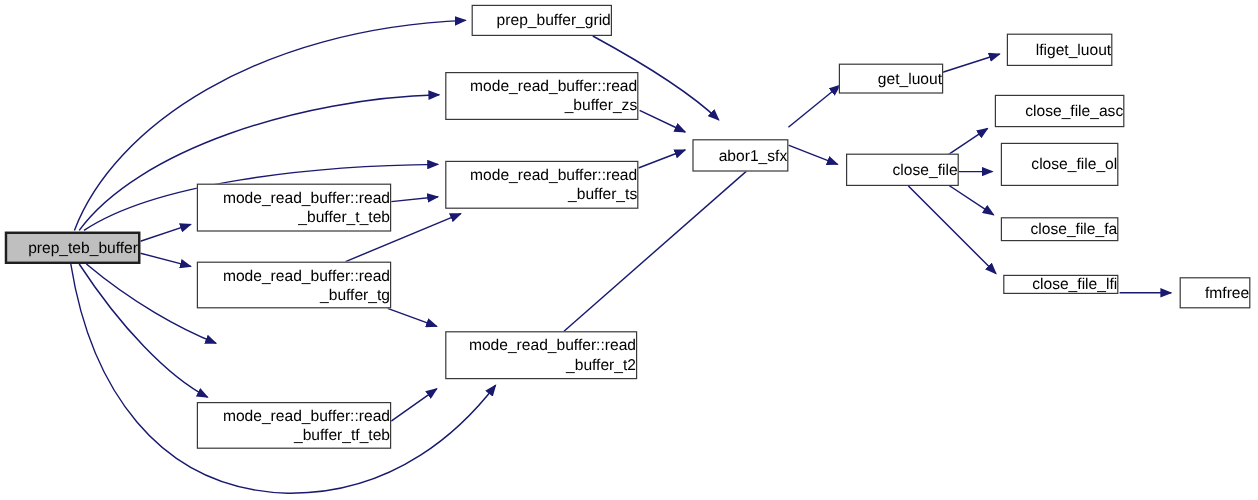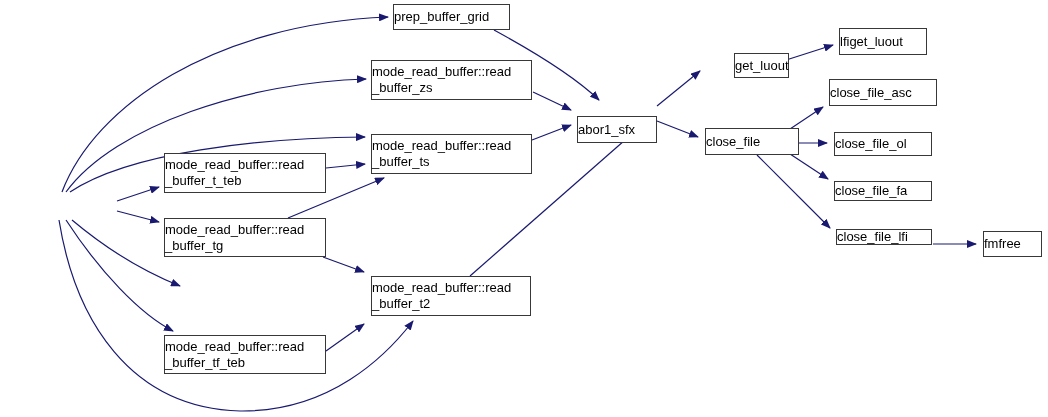--- a/index.html
+++ b/index.html
@@ -12,21 +12,21 @@
   }
   #edge-layer{position:absolute;left:0;top:0;z-index:1;}
   .node{
     position:absolute;
     z-index:2;
     box-sizing:border-box;
     background:#ffffff;
     border:1px solid #383838;
     display:flex;
     flex-direction:column;
-    align-items:flex-start;
+    align-items:flex-end;
     justify-content:center;
     font-size:13px;
     line-height:16px;
     color:#000000;
     white-space:nowrap;
     text-align:center;
     cursor:pointer;
   }
   .node.root{
     background:#bfbfbf;
@@ -70,20 +70,24 @@
     <path class="edge" marker-end="url(#arrow)" d="M 657,106 L 700,71"></path>
     <path class="edge" marker-end="url(#arrow)" d="M 657,121 L 698,137"></path>
     <path class="edge" marker-end="url(#arrow)" d="M 783,61 L 833,45"></path>
     <path class="edge" marker-end="url(#arrow)" d="M 784,133 L 823,107"></path>
     <path class="edge" marker-end="url(#arrow)" d="M 784,143 L 827,143"></path>
     <path class="edge" marker-end="url(#arrow)" d="M 784,150 L 828,179"></path>
     <path class="edge" marker-end="url(#arrow)" d="M 757,155 L 830,228"></path>
     <path class="edge" marker-end="url(#arrow)" d="M 933,244 L 976,244"></path>
   </svg>
 
+  <div class="node root" style="left:4px;top:193px;width:113px;height:27px">
+    <span class="l">prep_teb_buffer</span>
+
+  </div>
 
   <div class="node" style="left:393px;top:4px;width:117px;height:26px">
     <span class="l">prep_buffer_grid</span>
 
   </div>
 
   <div class="node" style="left:371px;top:60px;width:161px;height:40px">
     <span class="l">mode_read_buffer::read</span>
     <span class="l">_buffer_zs</span>
   </div>
@@ -112,41 +116,41 @@
   <div class="node" style="left:371px;top:276px;width:160px;height:40px">
     <span class="l">mode_read_buffer::read</span>
     <span class="l">_buffer_t2</span>
   </div>
 
   <div class="node" style="left:577px;top:116px;width:80px;height:27px">
     <span class="l">abor1_sfx</span>
 
   </div>
 
-  <div class="node" style="left:734px;top:53px;width:55px;height:25px">
+  <div class="node" style="left:699px;top:53px;width:87px;height:25px">
     <span class="l">get_luout</span>
 
   </div>
 
   <div class="node" style="left:705px;top:128px;width:94px;height:27px">
     <span class="l">close_file</span>
 
   </div>
 
   <div class="node" style="left:839px;top:28px;width:88px;height:27px">
     <span class="l">lfiget_luout</span>
 
   </div>
 
   <div class="node" style="left:829px;top:79px;width:108px;height:27px">
     <span class="l">close_file_asc</span>
 
   </div>
 
-  <div class="node" style="left:834px;top:132px;width:98px;height:24px">
+  <div class="node" style="left:834px;top:119px;width:98px;height:36px">
     <span class="l">close_file_ol</span>
 
   </div>
 
   <div class="node" style="left:834px;top:181px;width:98px;height:20px">
     <span class="l">close_file_fa</span>
 
   </div>
 
   <div class="node" style="left:836px;top:229px;width:96px;height:16px">

